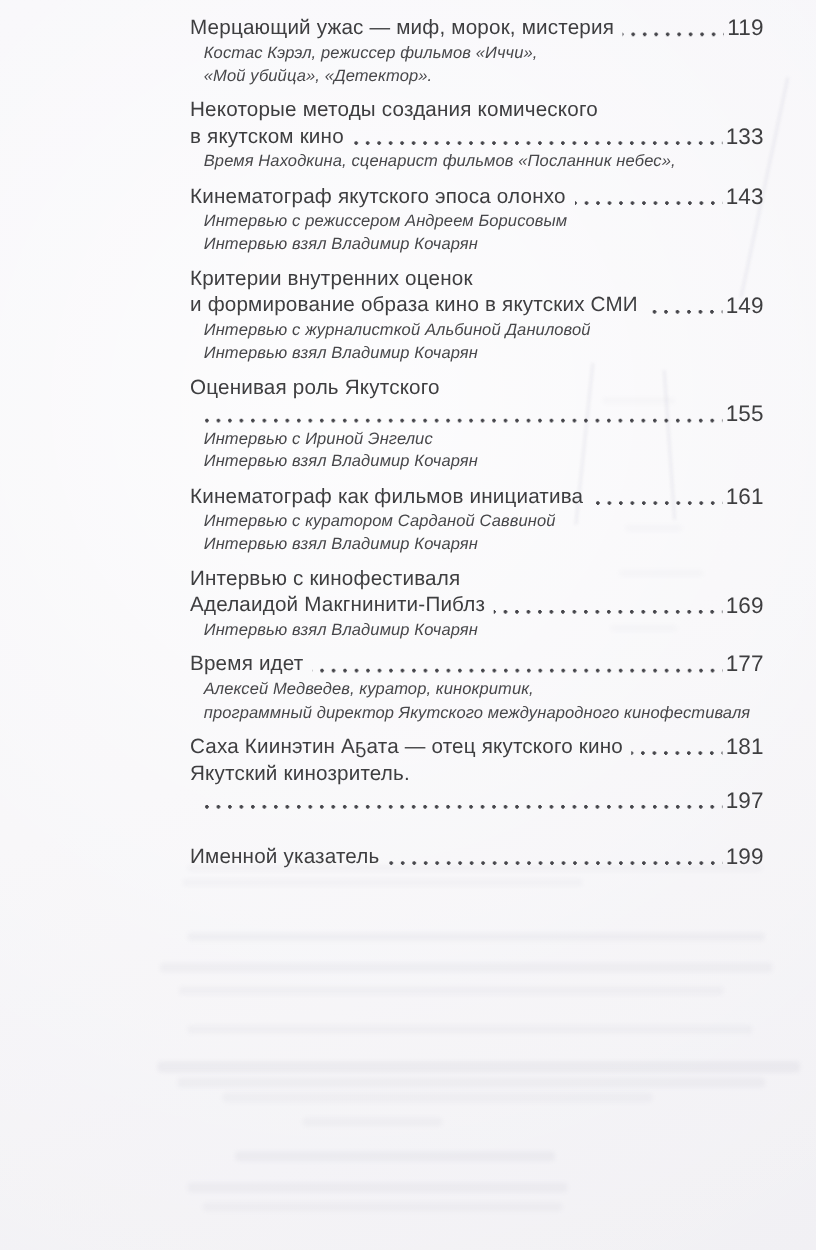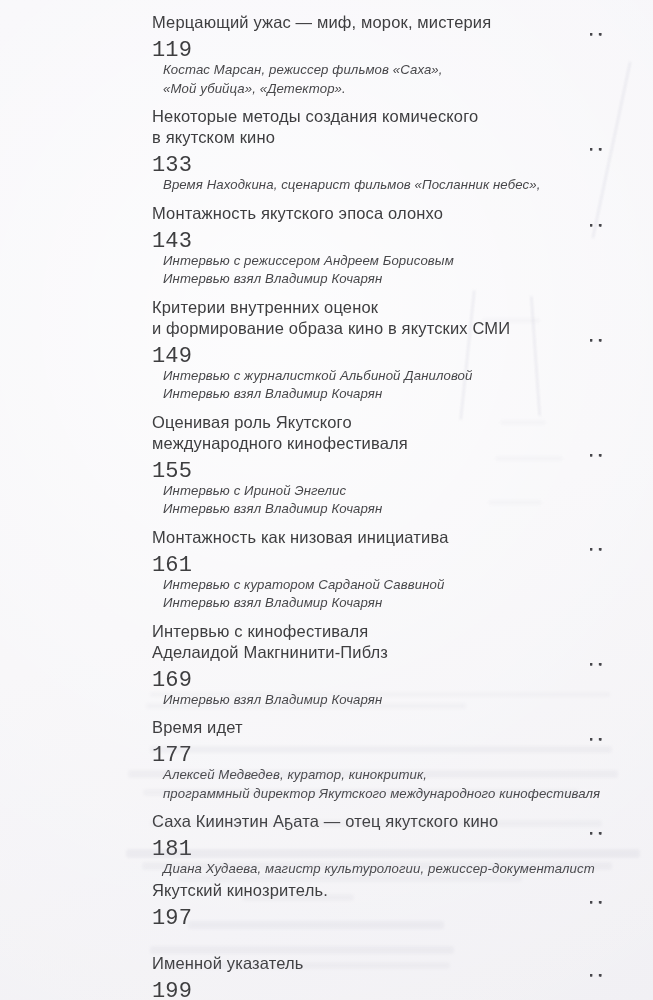--- a/index.html
+++ b/index.html
@@ -40,40 +40,39 @@
     left: 152px; top: 12px;
     width: 459px;
     color: #3e3e40;
   }
   .toc-entry { margin-bottom: 8px; }
   .toc-entry:nth-child(9)  { margin-bottom: 1px; }
   .toc-entry:nth-child(11) { margin-top: 24px; }
 
   .toc-line {
     display: flex;
-    align-items: flex-start;
+    align-items: center;
     font-size: 16.5px;
     line-height: 21px;
     letter-spacing: 0.15px;
     white-space: nowrap;
-    flex-direction: column;
   }
   .toc-title { flex: 0 0 auto; }
   .leader {
     flex: 1 1 auto;
     min-width: 18px;
     align-self: flex-end;
     height: 3px;
     margin: 0 3px 4px 7px;
     background-image: radial-gradient(circle at 1.4px 1.4px, #46464b 1.3px, rgba(0,0,0,0) 1.55px);
     background-size: 9.2px 3px;
     background-repeat: repeat-x;
     background-position: right bottom;
   }
-  .page-num { flex: 0 0 auto; font-size: 22px; font-family: Liberation Mono, monospace; }
+  .page-num { flex: 0 0 auto; font-size: 18px; }
   .toc-sub {
     font-size: 13.2px;
     line-height: 18.5px;
     font-style: italic;
     color: #47474a;
     padding-left: 11px;
     letter-spacing: 0.1px;
   }
 </style>
 </head>
@@ -85,37 +84,37 @@
   <div class="crease c2"></div>
   <div class="crease c3"></div>
 
   <div class="toc" id="toc">
       <div class="toc-entry">
         <div class="toc-line">
           <span class="toc-title">Мерцающий ужас — миф, морок, мистерия</span>
           <span class="leader"></span>
           <span class="page-num">119</span>
         </div>
-        <div class="toc-sub">Костас Марсан, режиссер фильмов «Саха»,</div>
+        <div class="toc-sub">Костас Кэрэл, режиссер фильмов «Иччи»,</div>
         <div class="toc-sub">«Мой убийца», «Детектор».</div>
       </div>
       <div class="toc-entry">
         <div class="toc-line">
           <span class="toc-title">Некоторые методы создания комического</span>
         </div>
         <div class="toc-line">
           <span class="toc-title">в якутском кино</span>
           <span class="leader"></span>
           <span class="page-num">133</span>
         </div>
         <div class="toc-sub">Время Находкина, сценарист фильмов «Посланник небес»,</div>
       </div>
       <div class="toc-entry">
         <div class="toc-line">
-          <span class="toc-title">Монтажность якутского эпоса олонхо</span>
+          <span class="toc-title">Кинематограф якутского эпоса олонхо</span>
           <span class="leader"></span>
           <span class="page-num">143</span>
         </div>
         <div class="toc-sub">Интервью с режиссером Андреем Борисовым</div>
         <div class="toc-sub">Интервью взял Владимир Кочарян</div>
       </div>
       <div class="toc-entry">
         <div class="toc-line">
           <span class="toc-title">Критерии внутренних оценок</span>
         </div>
@@ -125,30 +124,29 @@
           <span class="page-num">149</span>
         </div>
         <div class="toc-sub">Интервью с журналисткой Альбиной Даниловой</div>
         <div class="toc-sub">Интервью взял Владимир Кочарян</div>
       </div>
       <div class="toc-entry">
         <div class="toc-line">
           <span class="toc-title">Оценивая роль Якутского</span>
         </div>
         <div class="toc-line">
-          <span class="toc-title">международного кинофестиваля</span>
           <span class="leader"></span>
           <span class="page-num">155</span>
         </div>
         <div class="toc-sub">Интервью с Ириной Энгелис</div>
         <div class="toc-sub">Интервью взял Владимир Кочарян</div>
       </div>
       <div class="toc-entry">
         <div class="toc-line">
-          <span class="toc-title">Монтажность как низовая инициатива</span>
+          <span class="toc-title">Кинематограф как фильмов инициатива</span>
           <span class="leader"></span>
           <span class="page-num">161</span>
         </div>
         <div class="toc-sub">Интервью с куратором Сарданой Саввиной</div>
         <div class="toc-sub">Интервью взял Владимир Кочарян</div>
       </div>
       <div class="toc-entry">
         <div class="toc-line">
           <span class="toc-title">Интервью с кинофестиваля</span>
         </div>
@@ -167,21 +165,20 @@
         </div>
         <div class="toc-sub">Алексей Медведев, куратор, кинокритик,</div>
         <div class="toc-sub">программный директор Якутского международного кинофестиваля</div>
       </div>
       <div class="toc-entry">
         <div class="toc-line">
           <span class="toc-title">Саха Киинэтин Аҕата — отец якутского кино</span>
           <span class="leader"></span>
           <span class="page-num">181</span>
         </div>
-        <div class="toc-sub">Диана Худаева, магистр культурологии, режиссер-документалист</div>
       </div>
       <div class="toc-entry">
         <div class="toc-line">
           <span class="toc-title">Якутский кинозритель.</span>
         </div>
         <div class="toc-line">
           <span class="leader"></span>
           <span class="page-num">197</span>
         </div>
       </div>

